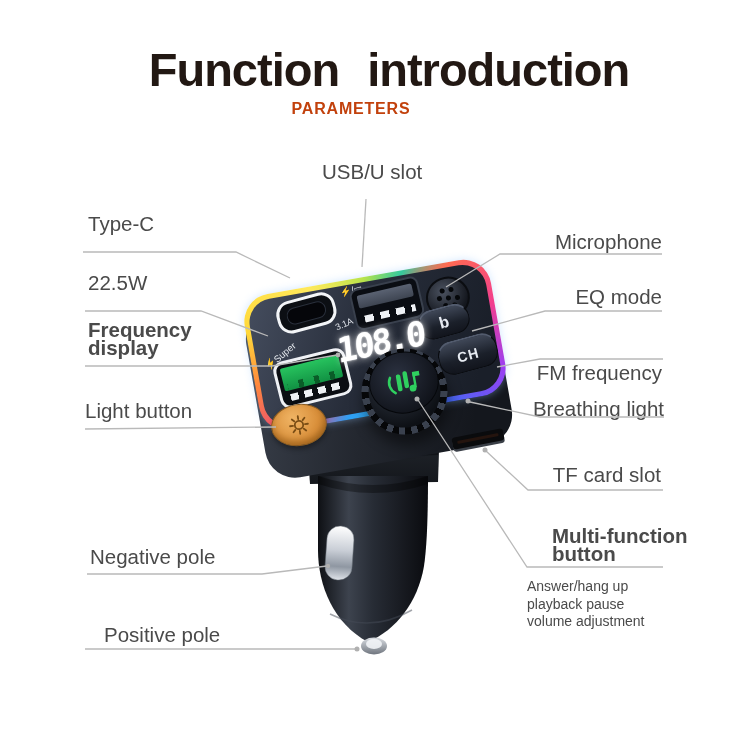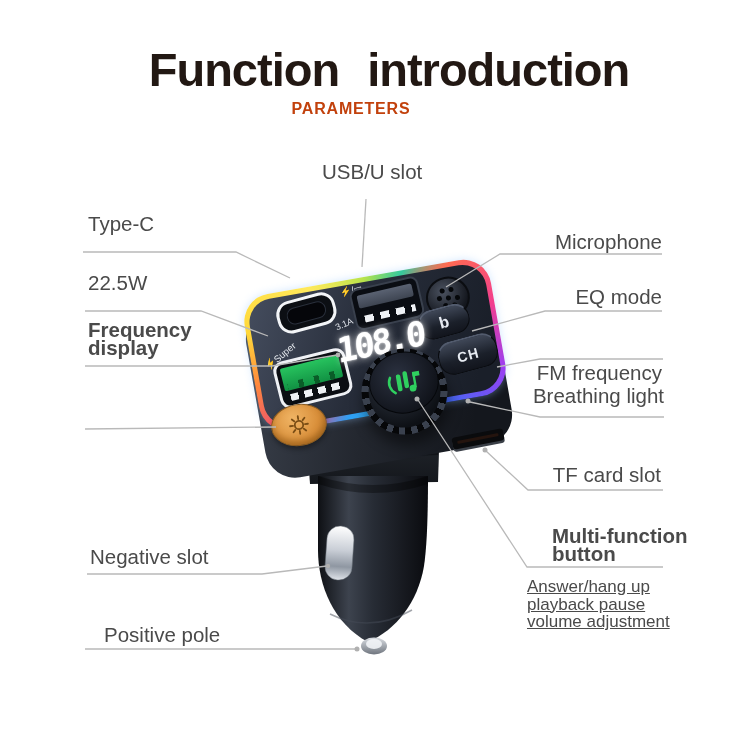--- a/index.html
+++ b/index.html
@@ -7,21 +7,21 @@
          font-family:"Liberation Sans",sans-serif;}
   
   .title{position:absolute;top:42px;left:389px;transform:translateX(-50%);
          font-size:47px;font-weight:700;letter-spacing:-1px;word-spacing:16px;
          color:#221813;white-space:nowrap;}
   .subtitle{position:absolute;top:100px;left:351px;transform:translateX(-50%);
          font-size:16px;font-weight:700;letter-spacing:.8px;color:#c2410c;white-space:nowrap;}
   
   .lbl{position:absolute;font-size:20.5px;color:#4a4a4a;white-space:nowrap;line-height:22px;}
   .lbl.r{text-align:right;}
-  .lbl.small{font-size:17px;line-height:17.5px;text-decoration:underline;}
+  .lbl.small{font-size:14px;line-height:17.5px;}
   .lbl.tight{line-height:18px;font-weight:bold;}
   
   .head-band{position:absolute;left:254px;top:292px;width:250px;height:170px;border-radius:30px;
          transform:rotate(-10deg);z-index:2;
          background:linear-gradient(105deg,#3a404b,#23272f 45%,#14171d 85%);}
   .head{position:absolute;left:250px;top:276px;width:240px;height:128px;padding:5px;
          border-radius:28px;transform:rotate(-10deg);z-index:3;
          background:conic-gradient(from 0deg at 50% 50%,
            #b8e34a 0deg,#35c99d 30deg,#ff6a52 52deg,#f23e8e 80deg,#9b3ef2 110deg,
            #3b6ef5 140deg,#38b6f8 180deg,#2ea0f5 210deg,#e84878 235deg,#ff8a3c 262deg,
@@ -214,27 +214,28 @@
     </g>
   </svg>
 
   <div class="lbl" style="left:322px;top:161px;">USB/U slot</div>
   <div class="lbl" style="left:88px;top:213px;">Type-C</div>
   <div class="lbl" style="left:88px;top:272px;">22.5W</div>
   <div class="lbl tight" style="left:88px;top:321px;">
     <div>Frequency</div>
     <div>display</div>
   </div>
-  <div class="lbl" style="left:90px;top:546px;">Negative slot</div>
+  <div class="lbl" style="left:85px;top:400px;">Light button</div>
+  <div class="lbl" style="left:90px;top:546px;">Negative pole</div>
   <div class="lbl" style="left:104px;top:624px;">Positive pole</div>
 
   <div class="lbl r" style="right:88px;top:231px;margin-left:12px;">Microphone</div>
   <div class="lbl r" style="right:88px;top:286px;">EQ mode</div>
   <div class="lbl r" style="right:88px;top:330px;margin-top:32px;">FM frequency</div>
-  <div class="lbl r" style="right:86px;top:385px;">Breathing light</div>
+  <div class="lbl r" style="right:86px;top:398px;">Breathing light</div>
   <div class="lbl r" style="right:89px;top:464px;">TF card slot</div>
   <div class="lbl tight" style="left:552px;top:527px;">
     <div>Multi-function</div>
     <div>button</div>
   </div>
   <div class="lbl small" style="left:527px;top:578px;">
     <div>Answer/hang up</div>
     <div>playback pause</div>
     <div>volume adjustment</div>
   </div>

